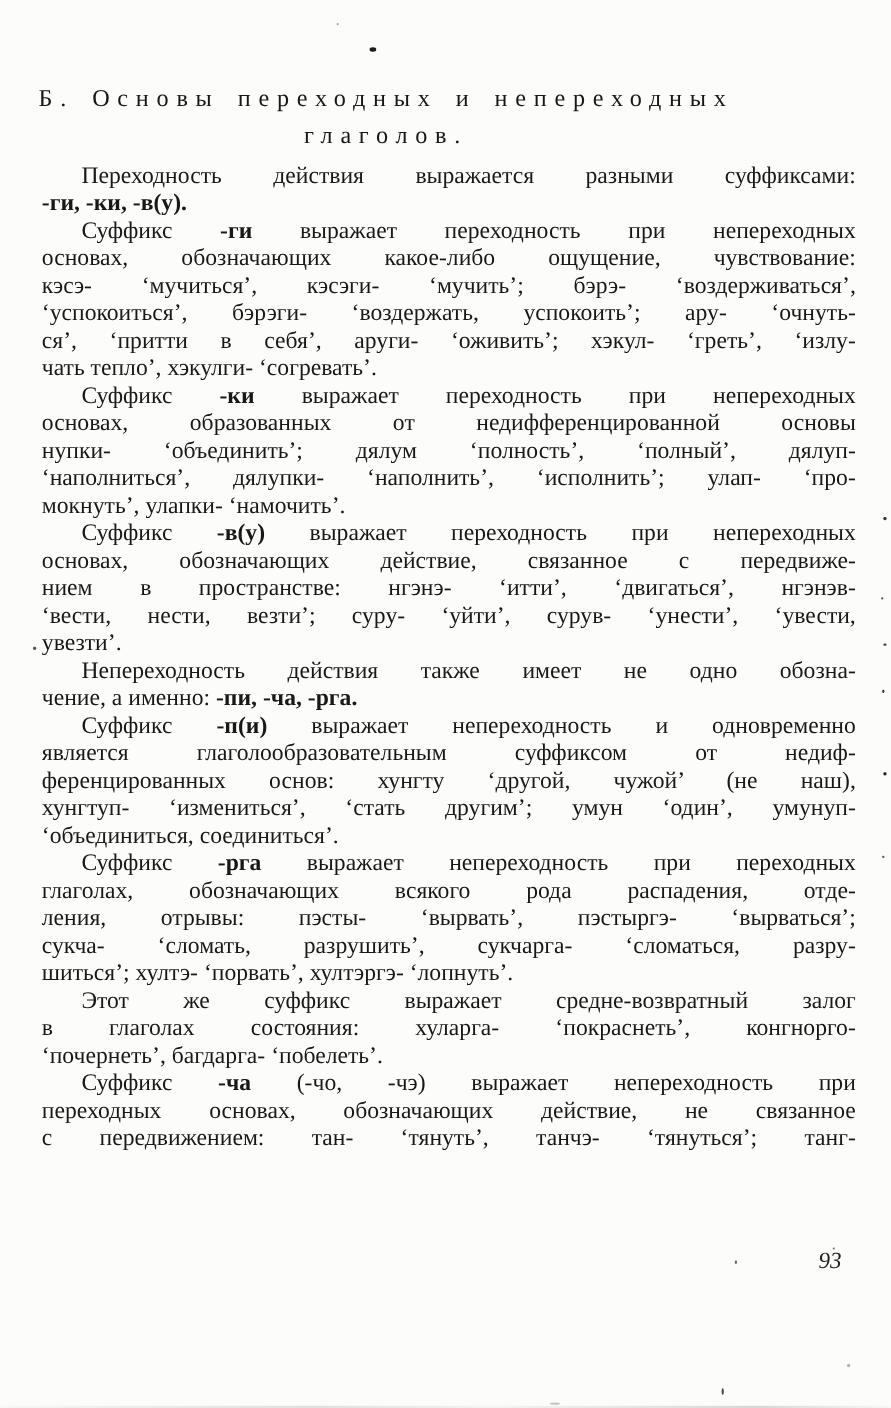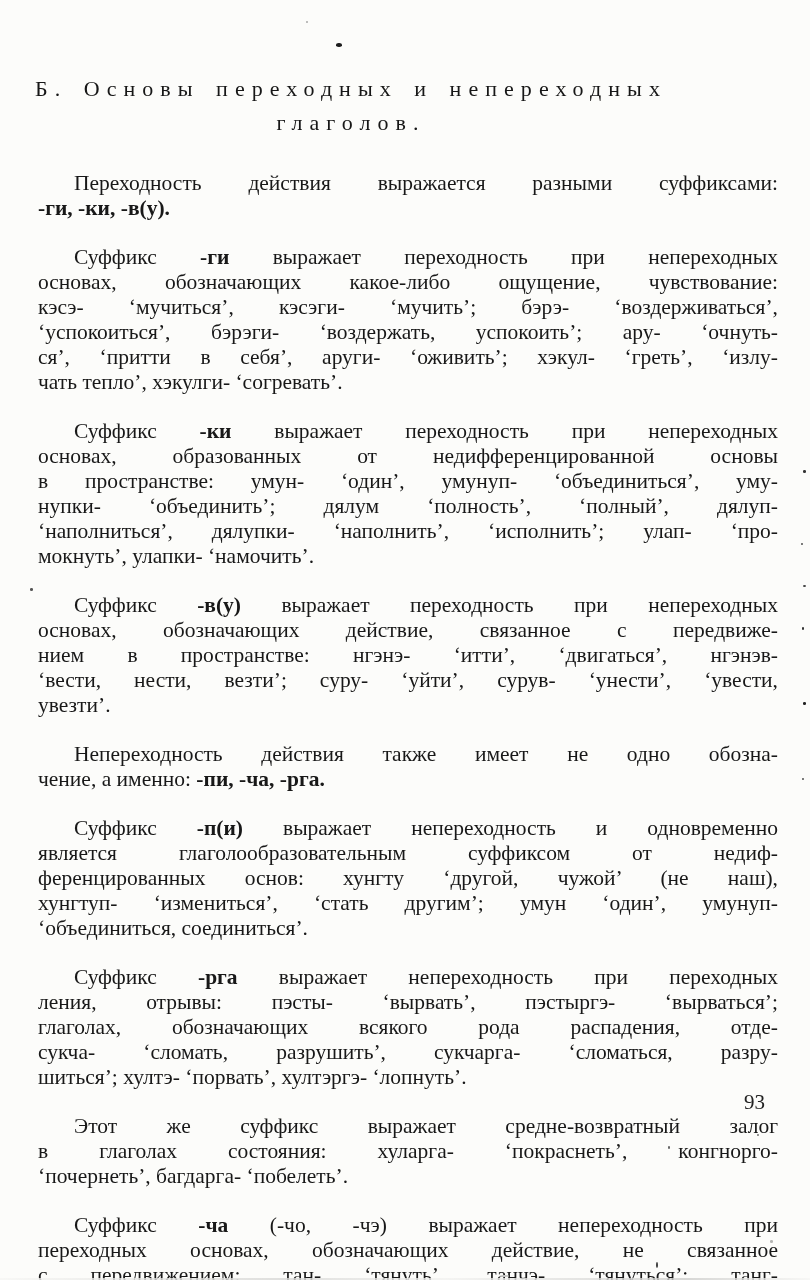--- a/index.html
+++ b/index.html
@@ -48,32 +48,32 @@
     text-align-last: justify;
     white-space: normal;
     height: 25px;
     overflow: hidden;
   }
   .line.last {
     text-align-last: left;
   }
   .line.indent {
     text-indent: 36px;
-    margin-top: 24px;
   }
   .bold {
     font-weight: 700;
   }
   
   .page-number {
     position: absolute;
     left: 744px;
-    top: 1090px;
+    top: 1134px;
     font-size: 21px;
     color: #222;
+    font-style: italic;
   }
   
   .speck { position: absolute; border-radius: 45%; }
   .sp1  { left: 336px; top: 43px;  width: 6px; height: 4px; background: #1d1d1d; }
   .sp2  { left: 306px; top: 21px;  width: 2px; height: 2px; background: #aaa; }
   .sp3  { left: 30px;  top: 588px; width: 3px; height: 3px; background: #555; }
   .sp4  { left: 803px; top: 470px; width: 3px; height: 3px; background: #333; }
   .sp5  { left: 801px; top: 543px; width: 2px; height: 2px; background: #555; }
   .sp6  { left: 803px; top: 585px; width: 3px; height: 2px; background: #444; }
   .sp7  { left: 802px; top: 627px; width: 2px; height: 3px; background: #333; }
@@ -106,39 +106,38 @@
       <div class="line indent"><span>Переходность действия выражается разными суффиксами:</span></div>
       <div class="line last"><span class="bold">-ги, -ки, -в(у).</span></div>
       <div class="line indent"><span>Суффикс </span><span class="bold">-ги</span><span> выражает переходность при непереходных</span></div>
       <div class="line"><span>основах, обозначающих какое-либо ощущение, чувствование:</span></div>
       <div class="line"><span>кэсэ- ‘мучиться’, кэсэги- ‘мучить’; бэрэ- ‘воздерживаться’,</span></div>
       <div class="line"><span>‘успокоиться’, бэрэги- ‘воздержать, успокоить’; ару- ‘очнуть-</span></div>
       <div class="line"><span>ся’, ‘притти в себя’, аруги- ‘оживить’; хэкул- ‘греть’, ‘излу-</span></div>
       <div class="line last"><span>чать тепло’, хэкулги- ‘согревать’.</span></div>
       <div class="line indent"><span>Суффикс </span><span class="bold">-ки</span><span> выражает переходность при непереходных</span></div>
       <div class="line"><span>основах, образованных от недифференцированной основы</span></div>
-      <div class="line"><span>в пространстве: умун- ‘один’, умунуп- ‘объединиться’, уму-</span></div>
       <div class="line"><span>нупки- ‘объединить’; дялум ‘полность’, ‘полный’, дялуп-</span></div>
       <div class="line"><span>‘наполниться’, дялупки- ‘наполнить’, ‘исполнить’; улап- ‘про-</span></div>
       <div class="line last"><span>мокнуть’, улапки- ‘намочить’.</span></div>
       <div class="line indent"><span>Суффикс </span><span class="bold">-в(у)</span><span> выражает переходность при непереходных</span></div>
       <div class="line"><span>основах, обозначающих действие, связанное с передвиже-</span></div>
       <div class="line"><span>нием в пространстве: нгэнэ- ‘итти’, ‘двигаться’, нгэнэв-</span></div>
       <div class="line"><span>‘вести, нести, везти’; суру- ‘уйти’, сурув- ‘унести’, ‘увести,</span></div>
       <div class="line last"><span>увезти’.</span></div>
       <div class="line indent"><span>Непереходность действия также имеет не одно обозна-</span></div>
       <div class="line last"><span>чение, а именно: </span><span class="bold">-пи, -ча, -рга.</span></div>
       <div class="line indent"><span>Суффикс </span><span class="bold">-п(и)</span><span> выражает непереходность и одновременно</span></div>
       <div class="line"><span>является глаголообразовательным суффиксом от недиф-</span></div>
       <div class="line"><span>ференцированных основ: хунгту ‘другой, чужой’ (не наш),</span></div>
       <div class="line"><span>хунгтуп- ‘измениться’, ‘стать другим’; умун ‘один’, умунуп-</span></div>
       <div class="line last"><span>‘объединиться, соединиться’.</span></div>
       <div class="line indent"><span>Суффикс </span><span class="bold">-рга</span><span> выражает непереходность при переходных</span></div>
+      <div class="line"><span>глаголах, обозначающих всякого рода распадения, отде-</span></div>
       <div class="line"><span>ления, отрывы: пэсты- ‘вырвать’, пэстыргэ- ‘вырваться’;</span></div>
-      <div class="line"><span>глаголах, обозначающих всякого рода распадения, отде-</span></div>
       <div class="line"><span>сукча- ‘сломать, разрушить’, сукчарга- ‘сломаться, разру-</span></div>
       <div class="line last"><span>шиться’; хултэ- ‘порвать’, хултэргэ- ‘лопнуть’.</span></div>
       <div class="line indent"><span>Этот же суффикс выражает средне-возвратный залог</span></div>
       <div class="line"><span>в глаголах состояния: хуларга- ‘покраснеть’, конгнорго-</span></div>
       <div class="line last"><span>‘почернеть’, багдарга- ‘побелеть’.</span></div>
       <div class="line indent"><span>Суффикс </span><span class="bold">-ча</span><span> (-чо, -чэ) выражает непереходность при</span></div>
       <div class="line"><span>переходных основах, обозначающих действие, не связанное</span></div>
       <div class="line"><span>с передвижением: тан- ‘тянуть’, танчэ- ‘тянуться’; танг-</span></div>
     </div>
 

